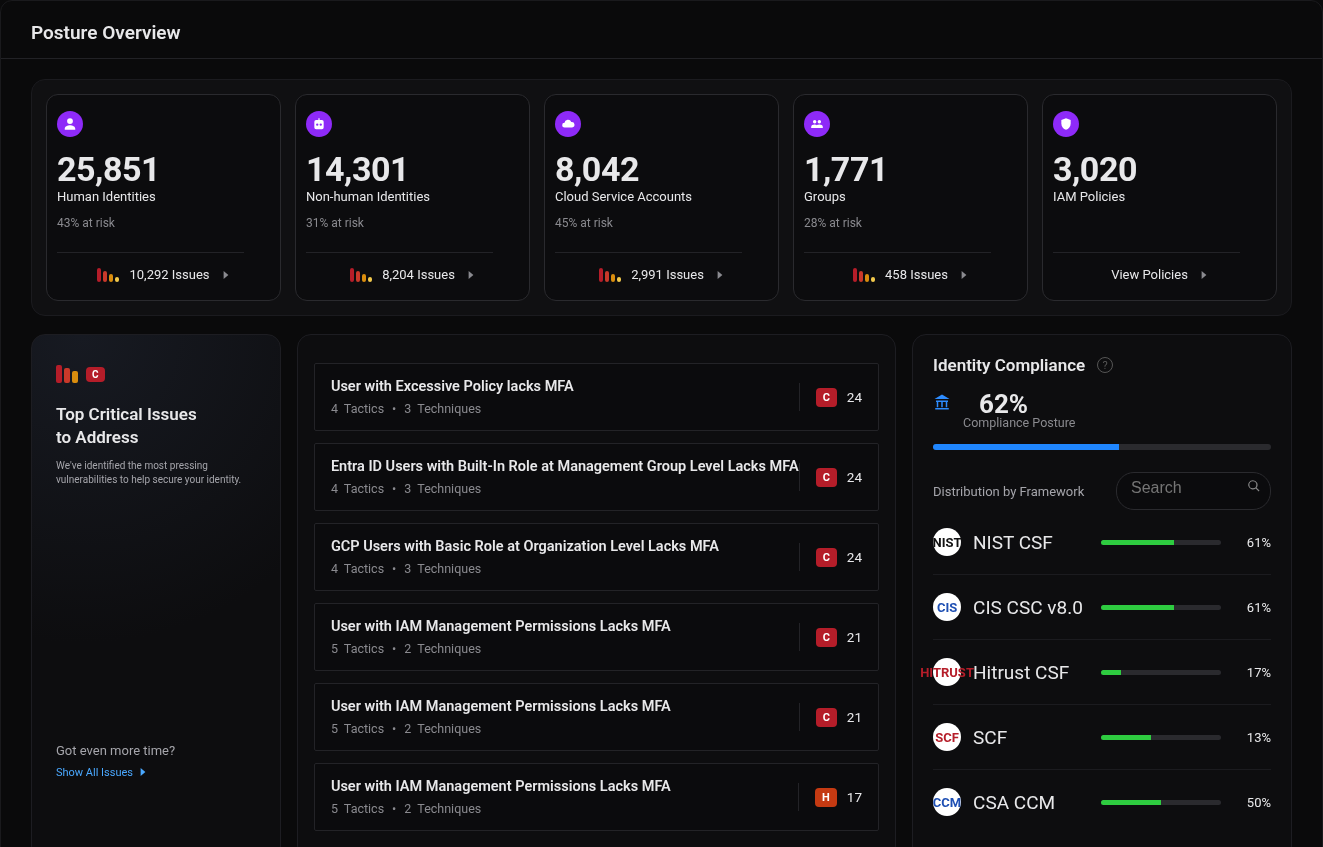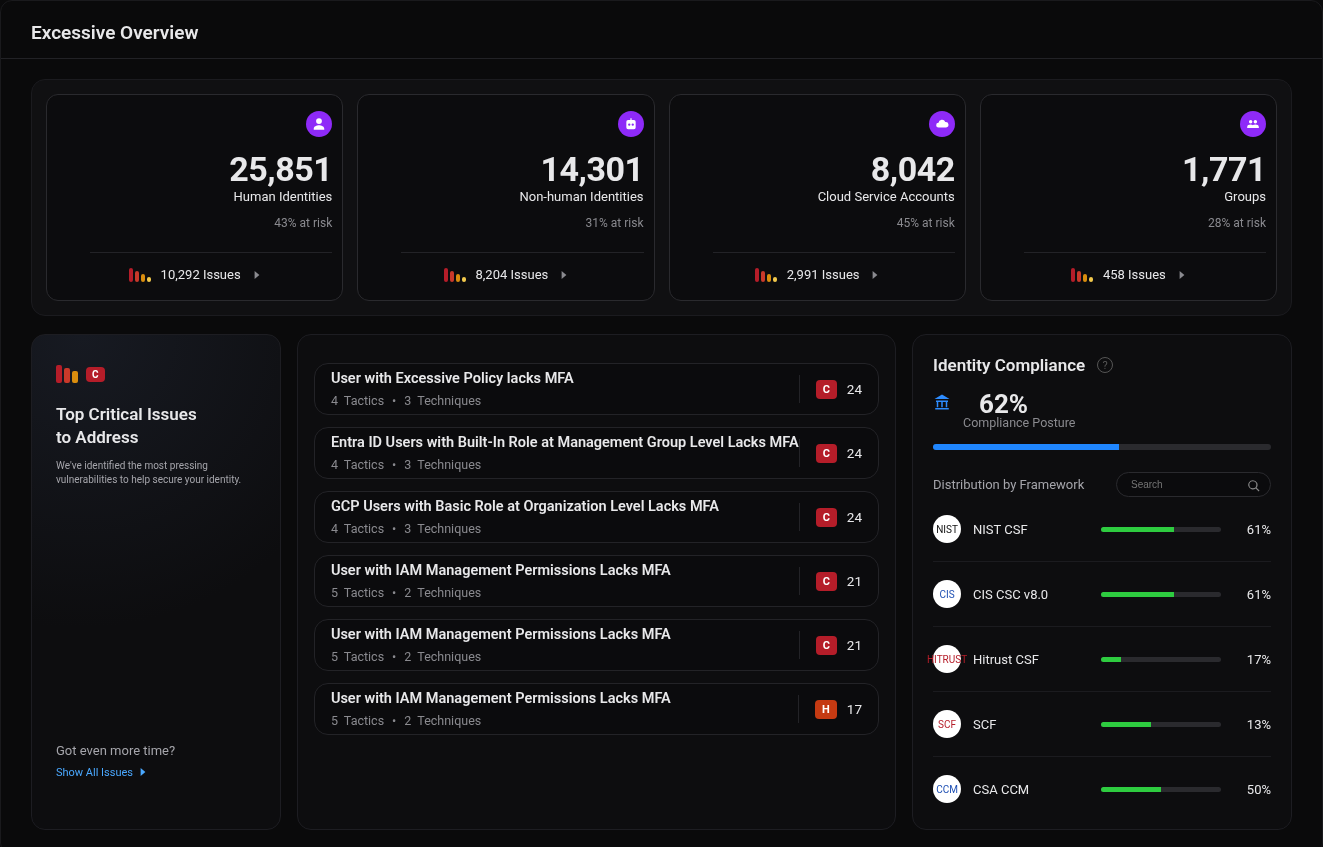--- a/index.html
+++ b/index.html
@@ -20,21 +20,21 @@
     --link:#4aa8ff;
   }
   html,body{margin:0;padding:0;background:var(--bg);color:var(--text);font-family:-apple-system,BlinkMacSystemFont,"Segoe UI",Roboto,Arial,sans-serif;}
   *{box-sizing:border-box}
   .wrap{width:1323px;background:var(--bg);border:1px solid #1a1a1d;border-radius:12px;padding:0 0 24px 0;overflow:hidden}
   .page-title{font-size:19px;font-weight:600;margin:20px 30px 14px}
   .hr{height:1px;background:#222226;margin:0}
   
   .cards-strip{background:#101012;border:1px solid #1b1b1f;border-radius:14px;margin:20px 30px 0;padding:14px}
   .cards{display:flex;gap:14px}
-  .stat-card{flex:1;border:1px solid var(--border);border-radius:12px;background:var(--card);padding:16px 10px 6px;text-align:center;display:flex;flex-direction:column;align-items:flex-end;min-width:0;cursor:pointer}
+  .stat-card{flex:1;border:1px solid var(--border);border-radius:12px;background:var(--card);padding:16px 10px 6px;text-align:center;display:flex;flex-direction:column;align-items:flex-start;min-width:0;cursor:pointer}
   .stat-card .icon-circle{width:26px;height:26px;border-radius:50%;background:#8e2af8;display:flex;align-items:center;justify-content:center}
   .stat-card .icon-circle svg{width:14px;height:14px;fill:#ffffff}
   .stat-card .value{font-size:34px;font-weight:700;margin-top:12px;letter-spacing:-.5px}
   .stat-card .label{font-size:13px;color:var(--text);}
   .stat-card .risk{font-size:12px;color:var(--muted);margin-top:12px}
   .stat-card .divider{width:88%;height:1px;background:#232327;margin:22px 0 0}
   .stat-card .issues-row{display:flex;align-items:center;justify-content:center;gap:10px;width:100%;padding:14px 0 12px;font-size:13px}
   .sev-bars{display:flex;align-items:flex-end;gap:2px;height:14px}
   .sev-bars span{display:block;width:4px;border-radius:2px}
   .sev-bars .b1{height:14px;background:var(--crit)}
@@ -53,21 +53,21 @@
   .left-bars .b1{height:18px;background:var(--crit)}.left-bars .b2{height:15px;background:var(--high)}.left-bars .b3{height:12px;background:var(--medium)}
   .tag{background:var(--crit);color:#fff;font-size:10px;font-weight:700;border-radius:4px;padding:2px 6px}
   .left-title{font-size:17px;font-weight:600;line-height:1.35;margin-top:20px}
   .left-desc{font-size:10px;color:var(--muted2);line-height:1.45;margin-top:10px}
   .left-spacer{height:255px}
   .left-foot{font-size:13px;color:var(--muted2)}
   .left-link{margin-top:8px;font-size:11px;color:var(--link);display:flex;align-items:center;gap:6px;cursor:pointer}
   .left-link svg{width:8px;height:8px;fill:var(--link)}
   
   .panel-mid{flex:1;background:var(--panel);border:1px solid #1d1d22;border-radius:14px;padding:28px 16px 16px}
-  .issue{border:1px solid #232327;border-radius:14px;padding:6px 16px;margin-bottom:12px;display:flex;align-items:center;justify-content:space-between;background:#0b0b0d;cursor:pointer}
+  .issue{border:1px solid #232327;border-radius:2px;padding:14px 16px;margin-bottom:12px;display:flex;align-items:center;justify-content:space-between;background:#0b0b0d;cursor:pointer}
   .issue .left{min-width:0}
   .issue-title{font-size:14.5px;font-weight:600;color:var(--text);overflow:hidden;text-overflow:ellipsis;white-space:nowrap}
   .issue-meta{font-size:12.5px;color:var(--muted);margin-top:6px}
   .issue-meta .dot{margin:0 8px}
   .issue-sev{display:flex;align-items:center;gap:10px;padding-left:16px;border-left:1px solid #232327;height:28px}
   .issue-sev .tag{padding:3px 7px;font-size:11px}
   .issue-sev .tag.h{background:#c53a12}
   .issue-sev .count{font-size:13.5px}
   
   .panel-right{width:414px;background:var(--panel);border:1px solid #1d1d22;border-radius:14px;padding:20px 20px 8px}
@@ -76,37 +76,37 @@
   .info-circle{width:16px;height:16px;border:1.5px solid #555;border-radius:50%;color:#555;font-size:11px;display:flex;align-items:center;justify-content:center}
   .score-row{display:flex;align-items:center;gap:28px;margin-top:14px}
   .bank-icon svg{width:18px;height:18px;fill:#2d8cff}
   .score{font-size:26px;font-weight:700}
   .score-sub{font-size:12.5px;color:var(--muted);margin-left:30px;margin-top:-4px}
   .progress{height:6px;width:100%;background:#2a2a2e;border-radius:4px;margin-top:14px;overflow:hidden}
   .progress > span{display:block;height:100%;background:var(--blue)}
   .dist-row{display:flex;align-items:center;justify-content:space-between;margin-top:22px}
   .dist-title{font-size:13px;color:var(--muted2)}
   .search{position:relative;width:155px}
-  .search input{width:100%;background:#0b0b0d;border:1px solid #2a2a2e;border-radius:18px;padding:6px 30px 6px 14px;color:var(--text);font-size:10px;outline:none}
+  .search input{width:100%;background:#0b0b0d;border:1px solid #2a2a2e;border-radius:18px;padding:6px 30px 12px 14px;color:var(--text);font-size:16px;outline:none}
   .search svg{position:absolute;right:10px;top:7px;width:14px;height:14px;fill:#888}
   .fw-row{display:flex;align-items:center;gap:12px;padding:18px 0;border-bottom:1px solid #1b1b1f}
   .fw-row:last-child{border-bottom:none}
-  .fw-icon{width:28px;height:28px;border-radius:50%;background:#ffffff;display:flex;align-items:center;justify-content:center;color:#111;font-size:10px;font-weight:400;flex:0 0 28px}
+  .fw-icon{width:28px;height:28px;border-radius:50%;background:#ffffff;display:flex;align-items:center;justify-content:center;color:#111;font-size:13px;font-weight:700;flex:0 0 28px}
   .fw-icon.blue{color:#1e4fb3}
   .fw-icon.red{color:#b51d29}
-  .fw-name{flex:1;font-size:13px}
+  .fw-name{flex:1;font-size:19px}
   .bar{width:120px;height:5px;background:#2a2a2e;border-radius:3px;overflow:hidden}
   .bar > span{display:block;height:100%;background:var(--green)}
   .pct{width:38px;text-align:right;font-size:13px}
 </style>
 </head>
 <body>
 
 <div class="wrap">
-  <div class="page-title">Excessive Overview</div>
+  <div class="page-title">Posture Overview</div>
   <div class="hr"></div>
 
   <div class="cards-strip">
     <div class="cards" id="stat-cards">
     <div class="stat-card">
       <span class="icon-circle">
             <svg viewBox="0 0 24 24">
               <path d="M12 12a5 5 0 1 0-5-5 5 5 0 0 0 5 5zm0 2c-4 0-9 2-9 6v2h18v-2c0-4-5-6-9-6z"></path>
             </svg>
           </span>
@@ -184,20 +184,37 @@
       <div class="risk">28% at risk</div>
       <div class="divider"></div>
       <div class="issues-row">
         <span class="sev-bars">
               <span class="b1"></span>
               <span class="b2"></span>
               <span class="b3"></span>
               <span class="b4"></span>
             </span>
             <span>458 Issues</span>
+            <span class="chev"><svg viewBox="0 0 10 10">
+                <path d="M2 0 L8 5 L2 10 Z"></path>
+              </svg></span>
+      </div>
+    </div>
+    <div class="stat-card">
+      <span class="icon-circle">
+            <svg viewBox="0 0 24 24">
+              <path d="M12 2 4 5v6c0 5 3.4 9.7 8 11 4.6-1.3 8-6 8-11V5l-8-3z"></path>
+            </svg>
+          </span>
+      <div class="value">3,020</div>
+      <div class="label">IAM Policies</div>
+      <div class="risk">&nbsp;</div>
+      <div class="divider"></div>
+      <div class="issues-row">
+        <span>View Policies</span>
             <span class="chev"><svg viewBox="0 0 10 10">
                 <path d="M2 0 L8 5 L2 10 Z"></path>
               </svg></span>
       </div>
     </div>
       </div>
   </div>
 
   <div class="panels">
 

